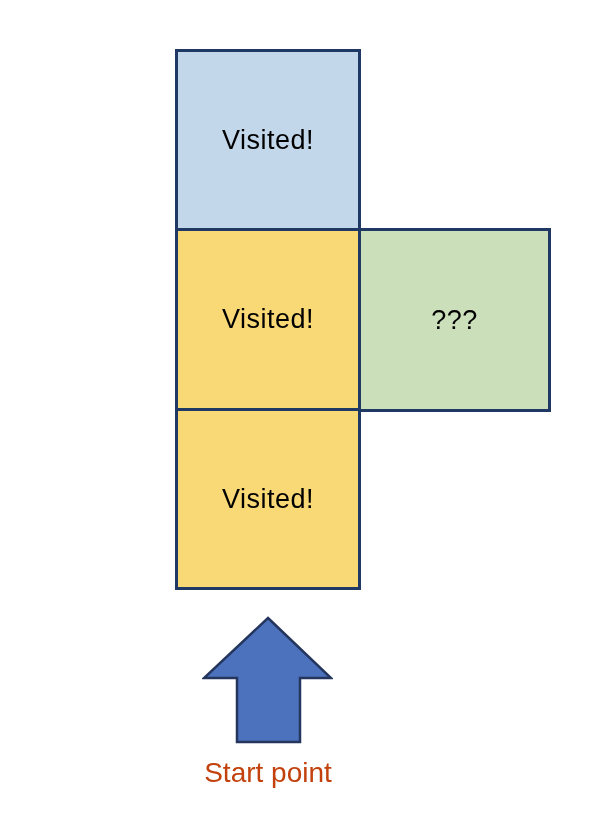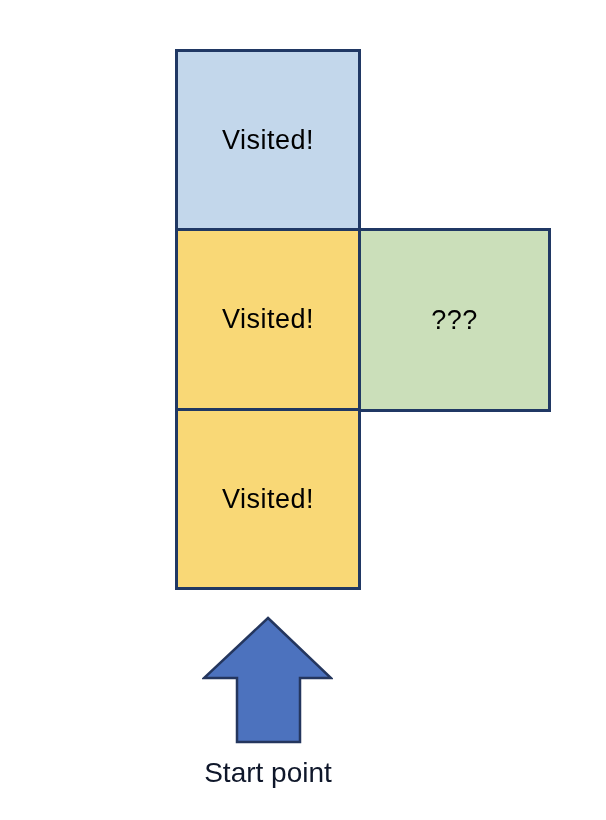--- a/index.html
+++ b/index.html
@@ -76,15 +76,15 @@
   </div>
 
   <div class="arrow-wrap">
     <svg viewBox="0 0 131 128" xmlns="http://www.w3.org/2000/svg">
       <g stroke="#24365E">
         <polygon points="66,2 129,62 98,62 98,126 35,126 35,62 2,62" stroke-width="2.5" fill="#4C72BE"></polygon>
       </g>
     </svg>
   </div>
 
-  <div class="start-label" style="color: #0f172a;">Start point</div>
+  <div class="start-label" style="color: #c2410c;">Start point</div>
 
 </div>
 
 </body></html>

